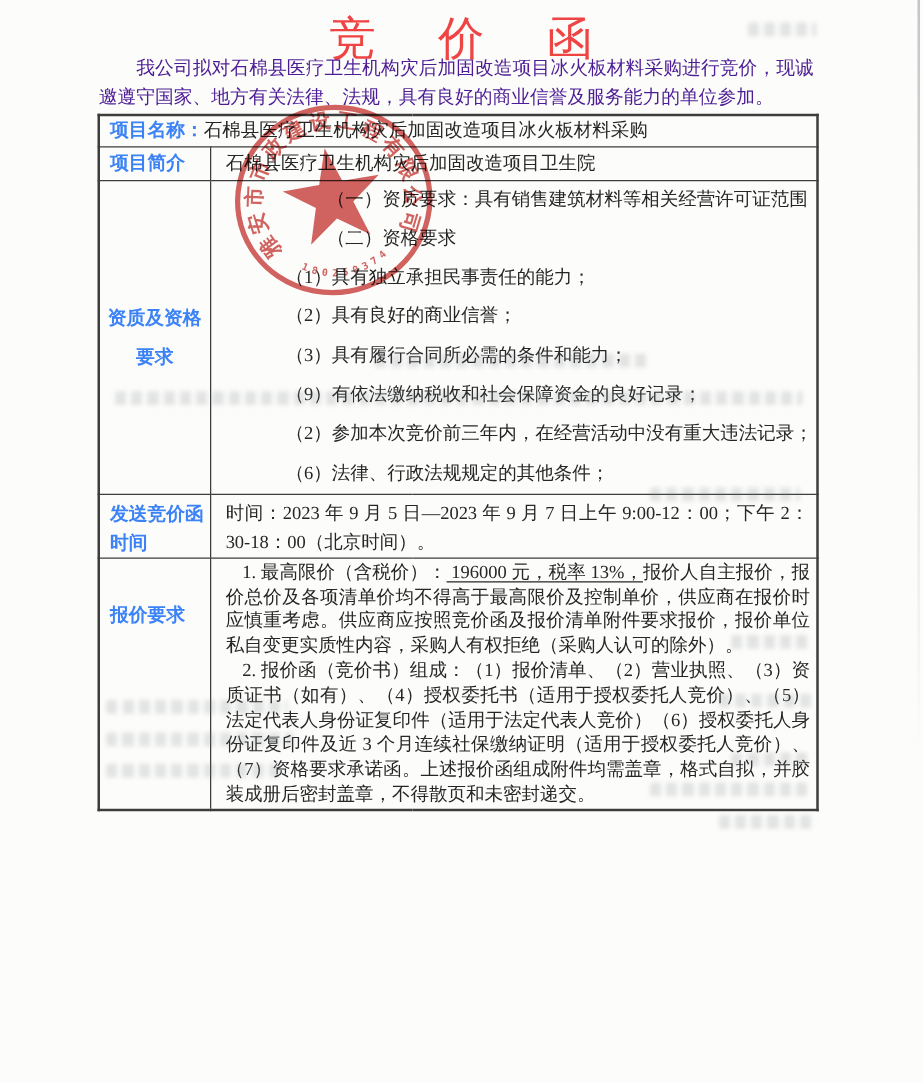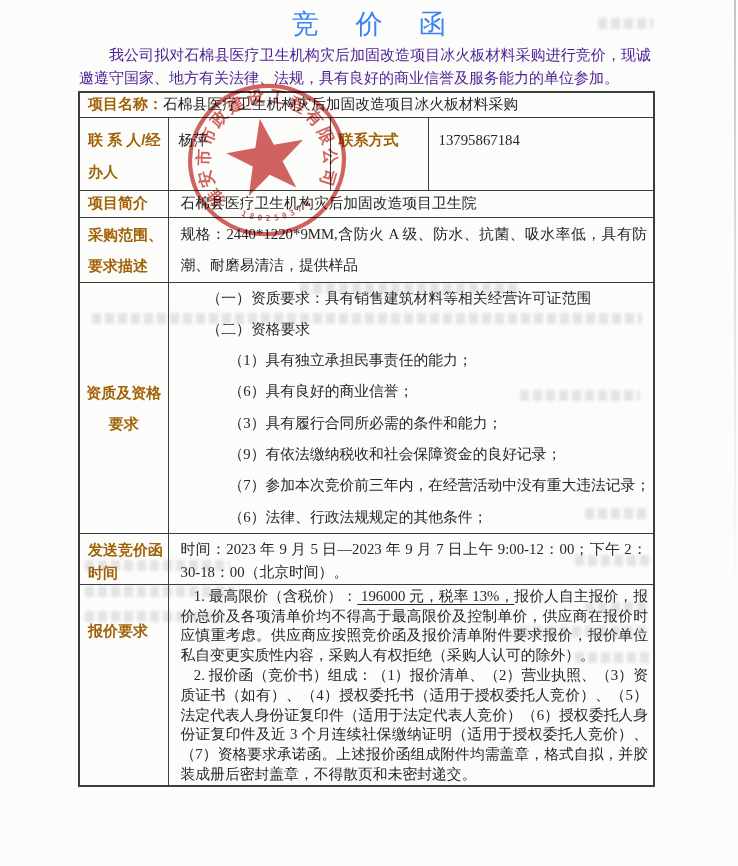--- a/index.html
+++ b/index.html
@@ -6,51 +6,51 @@
   body{
     width:738px;height:866px;position:relative;overflow:hidden;
     background:#fcfcfa;
     font-family:"Liberation Serif","DejaVu Serif",serif;
     color:#2a2a2a;
   }
   .page-edge{position:absolute;right:2px;top:0;width:2px;height:600px;
     background:linear-gradient(#c2c6c8,rgba(194,198,200,0));}
   .title{
     position:absolute;top:6px;left:0;width:738px;margin:0;
-    text-align:center;font-size:27px;font-weight:500;color:#3b82f6;
+    text-align:center;font-size:37px;font-weight:500;color:#ef4444;
     letter-spacing:0.55em;text-indent:0.55em;
   }
   .intro{
     position:absolute;top:44px;left:79px;width:572px;margin:0;
     font-size:15px;line-height:22.5px;text-align:justify;text-indent:2em;
     color:#4c1d95;
   }
   table.doc{
     position:absolute;left:78px;top:91px;width:575px;
     border-collapse:collapse;table-layout:fixed;
     border:2px solid #3d3d3d;
   }
   td{border:1px solid #3d3d3d;vertical-align:middle;overflow:hidden;
      font-size:14.8px;color:#262626;padding:0;}
   .lbl{
     font-family:"Liberation Sans","DejaVu Sans",sans-serif;
-    font-weight:700;color:#a16207;font-size:15px;
+    font-weight:700;color:#3b82f6;font-size:15px;
   }
   td.lblcell{white-space:pre-line;line-height:31px;padding:0 4px 0 8px;}
   td.ctr{text-align:center;padding:0 2px;}
   .fullrow{padding-left:8px;}
   .fullrow .val{font-size:14.8px;}
   td.val{padding:0 5px 0 10px;}
   td.content{padding:0 6px 0 12px;text-align:justify;line-height:31px;}
   tr.r3 td{vertical-align:top;padding-top:6px;line-height:32px;}
   tr.r3 td.lblcell{line-height:32px;}
   tr.r6 td.content{white-space:pre-line;line-height:20px;padding-top:0;}
   .qual{padding:0 4px 0 0;}
   .qual p{margin:0;height:31.3px;line-height:31.3px;white-space:nowrap;}
-  .q-head{padding-left:38px;}
+  .q-head{padding-left:93px;}
   .q-item{padding-left:60px;}
   tr.r8 td{vertical-align:top;padding-top:4px;line-height:23px;}
   tr.r9 td.lblcell{vertical-align:top;padding-top:36px;line-height:20px;}
   tr.r9 td.content{line-height:19.8px;padding-top:2px;padding-right:5px;}
   tr.r9 p{margin:0;text-indent:0.9em;text-align:justify;}
   .uline{text-decoration:underline;text-underline-offset:3px;}
   
   .stamp{position:absolute;left:184px;top:82px;width:166px;height:158px;
     opacity:0.82;mix-blend-mode:multiply;pointer-events:none;}
   
@@ -74,47 +74,35 @@
         <col style="width:162px">
         <col style="width:98px">
         <col style="width:226px">
     </colgroup>
     <tbody>
         <tr style="height:25px">
       <td colspan="4" class="fullrow">
         <span class="lbl">项目名称：</span><span class="val">石棉县医疗卫生机构灾后加固改造项目冰火板材料采购</span>
       </td>
     </tr>
-    <tr class="r3" style="height:73px">
-      <td class="lblcell lbl">联 系 人/经
-办人</td>
-      <td class="val">杨萍</td>
-      <td class="lbl" style="padding-left:8px">联系方式</td>
-      <td class="val">13795867184</td>
-    </tr>
     <tr style="height:27px">
       <td class="lblcell lbl" style="line-height:normal">项目简介</td>
       <td colspan="3" class="content" style="line-height:normal">石棉县医疗卫生机构灾后加固改造项目卫生院</td>
-    </tr>
-    <tr style="height:65px">
-      <td class="lblcell lbl">采购范围、
-要求描述</td>
-      <td colspan="3" class="content">规格：2440*1220*9MM,含防火 A 级、防水、抗菌、吸水率低，具有防潮、耐磨易清洁，提供样品</td>
     </tr>
     <tr style="height:251px">
       <td class="lblcell lbl ctr">资质及资格
 要求</td>
       <td colspan="3" class="qual">
         <p class="q-head">（一）资质要求：具有销售建筑材料等相关经营许可证范围</p>
         <p class="q-head">（二）资格要求</p>
         <p class="q-item">（1）具有独立承担民事责任的能力；</p>
-        <p class="q-item">（6）具有良好的商业信誉；</p>
+        <p class="q-item">（2）具有良好的商业信誉；</p>
         <p class="q-item">（3）具有履行合同所必需的条件和能力；</p>
         <p class="q-item">（9）有依法缴纳税收和社会保障资金的良好记录；</p>
-        <p class="q-item">（7）参加本次竞价前三年内，在经营活动中没有重大违法记录；</p>
+        <p class="q-item">（2）参加本次竞价前三年内，在经营活动中没有重大违法记录；</p>
         <p class="q-item">（6）法律、行政法规规定的其他条件；</p>
       </td>
     </tr>
     <tr class="r8" style="height:45px">
       <td class="lblcell lbl" style="line-height:23px">发送竞价函
 时间</td>
       <td colspan="3" class="content" style="line-height:23px">时间：2023 年 9 月 5 日—2023 年 9 月 7 日上午 9:00-12：00；下午 2：30-18：00（北京时间）。</td>
     </tr>
     <tr class="r9" style="height:179px">
       <td class="lblcell lbl">报价要求</td>

